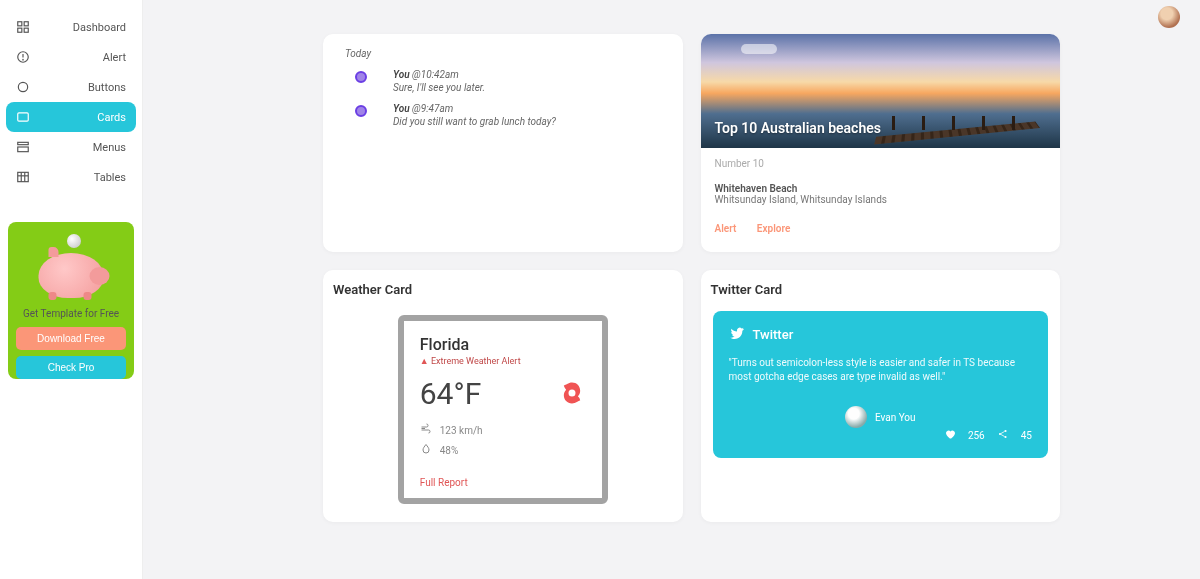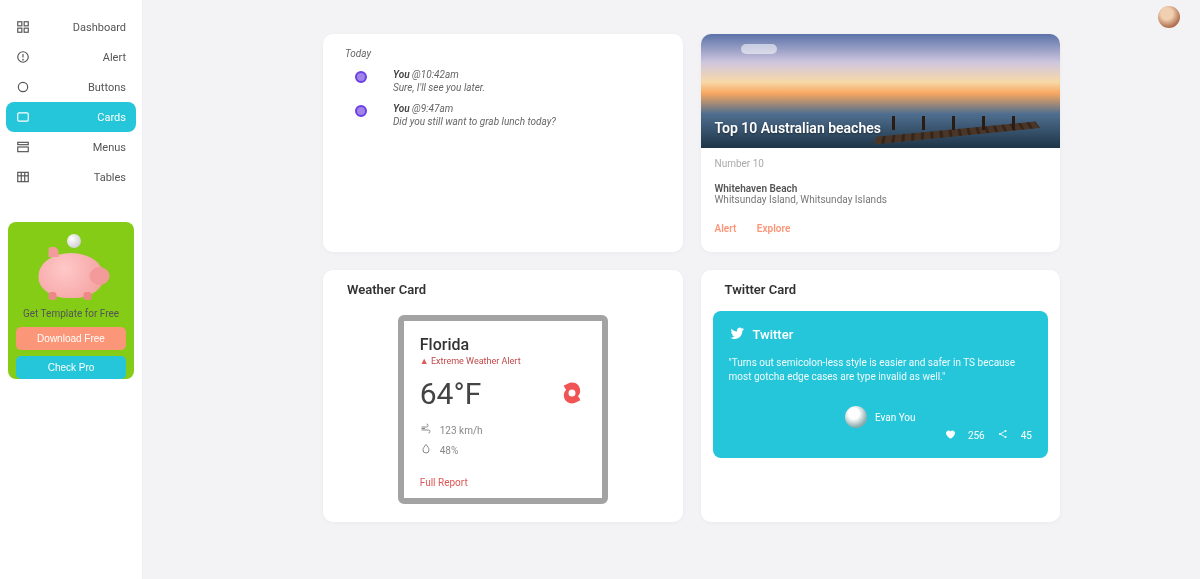--- a/index.html
+++ b/index.html
@@ -147,21 +147,21 @@
 
 .card {
   background: #fff;
   border-radius: 10px;
   box-shadow: 0 1px 4px rgba(0,0,0,.04);
   overflow: hidden;
 }
 .card-title {
   font-size: 13px;
   font-weight: 600;
-  padding: 12px 24px 6px;
+  padding: 12px 10px 6px;
 }
 
 
 .msg-hero {
   height: 114px;
   position: relative;
   background: linear-gradient(135deg,#3a2f55 0%, #6d5090 35%, #8b6fae 60%, #2e2540 100%);
   display: flex;
   align-items: flex-start;
   color: #fff;

